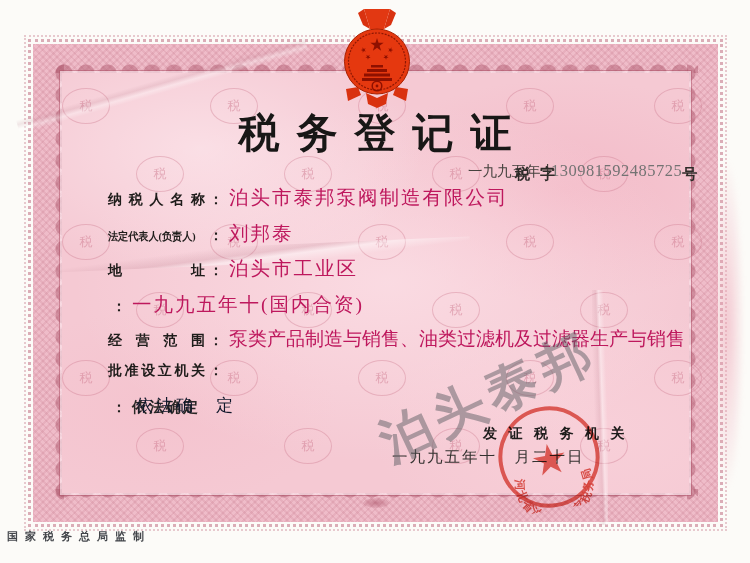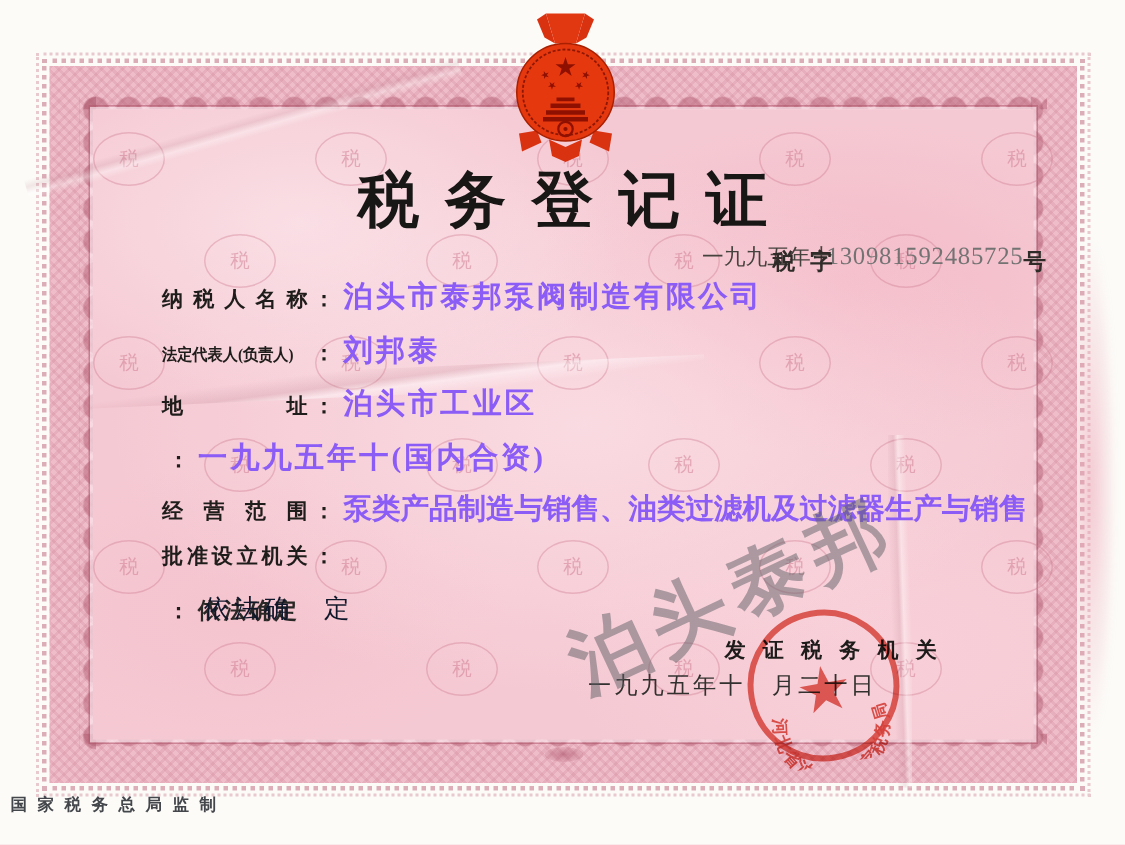--- a/index.html
+++ b/index.html
@@ -68,21 +68,21 @@
   .certno .pp-zi{margin-left:10px;}
   .certno .num{font-size:16.5px;color:#737373;letter-spacing:.5px;margin-left:-4px;}
 
   .fields{position:absolute;left:108px;top:184px;width:620px;}
   .frow{height:35.6px;display:flex;align-items:baseline;white-space:nowrap;}
   .flabel{display:inline-block;width:97px;font-weight:bold;font-size:14px;color:#1f1d1b;
     text-align:justify;text-align-last:justify;}
   .flabel.compact{font-size:11px;transform:scaleX(.92);transform-origin:0 50%;
     white-space:nowrap;text-align-last:left;overflow:visible;}
   .fcolon{font-weight:bold;font-size:14px;color:#1f1d1b;margin:0 6px 0 4px;}
-  .fvalue{font-size:19.5px;color:#8b5cf6;letter-spacing:2px;font-weight:bold;}
+  .fvalue{font-size:19.5px;color:#be185d;letter-spacing:2px;}
   .fvalue.tight{font-size:19px;letter-spacing:0;}
   .kj{position:relative;}
   .kj .pre{font-size:15px;font-weight:bold;color:#2a2826;letter-spacing:2px;}
   .kj .typed{position:absolute;left:4px;top:-4px;font-size:17px;color:#0f172a;letter-spacing:3px;}
 
   .issuer{position:absolute;left:483px;top:425px;font-size:14px;font-weight:bold;
     color:#1d1c1b;letter-spacing:4px;white-space:nowrap;}
   .dateline{position:absolute;left:392px;top:447px;font-size:15.5px;color:#33312f;
     letter-spacing:2px;white-space:nowrap;}
 

